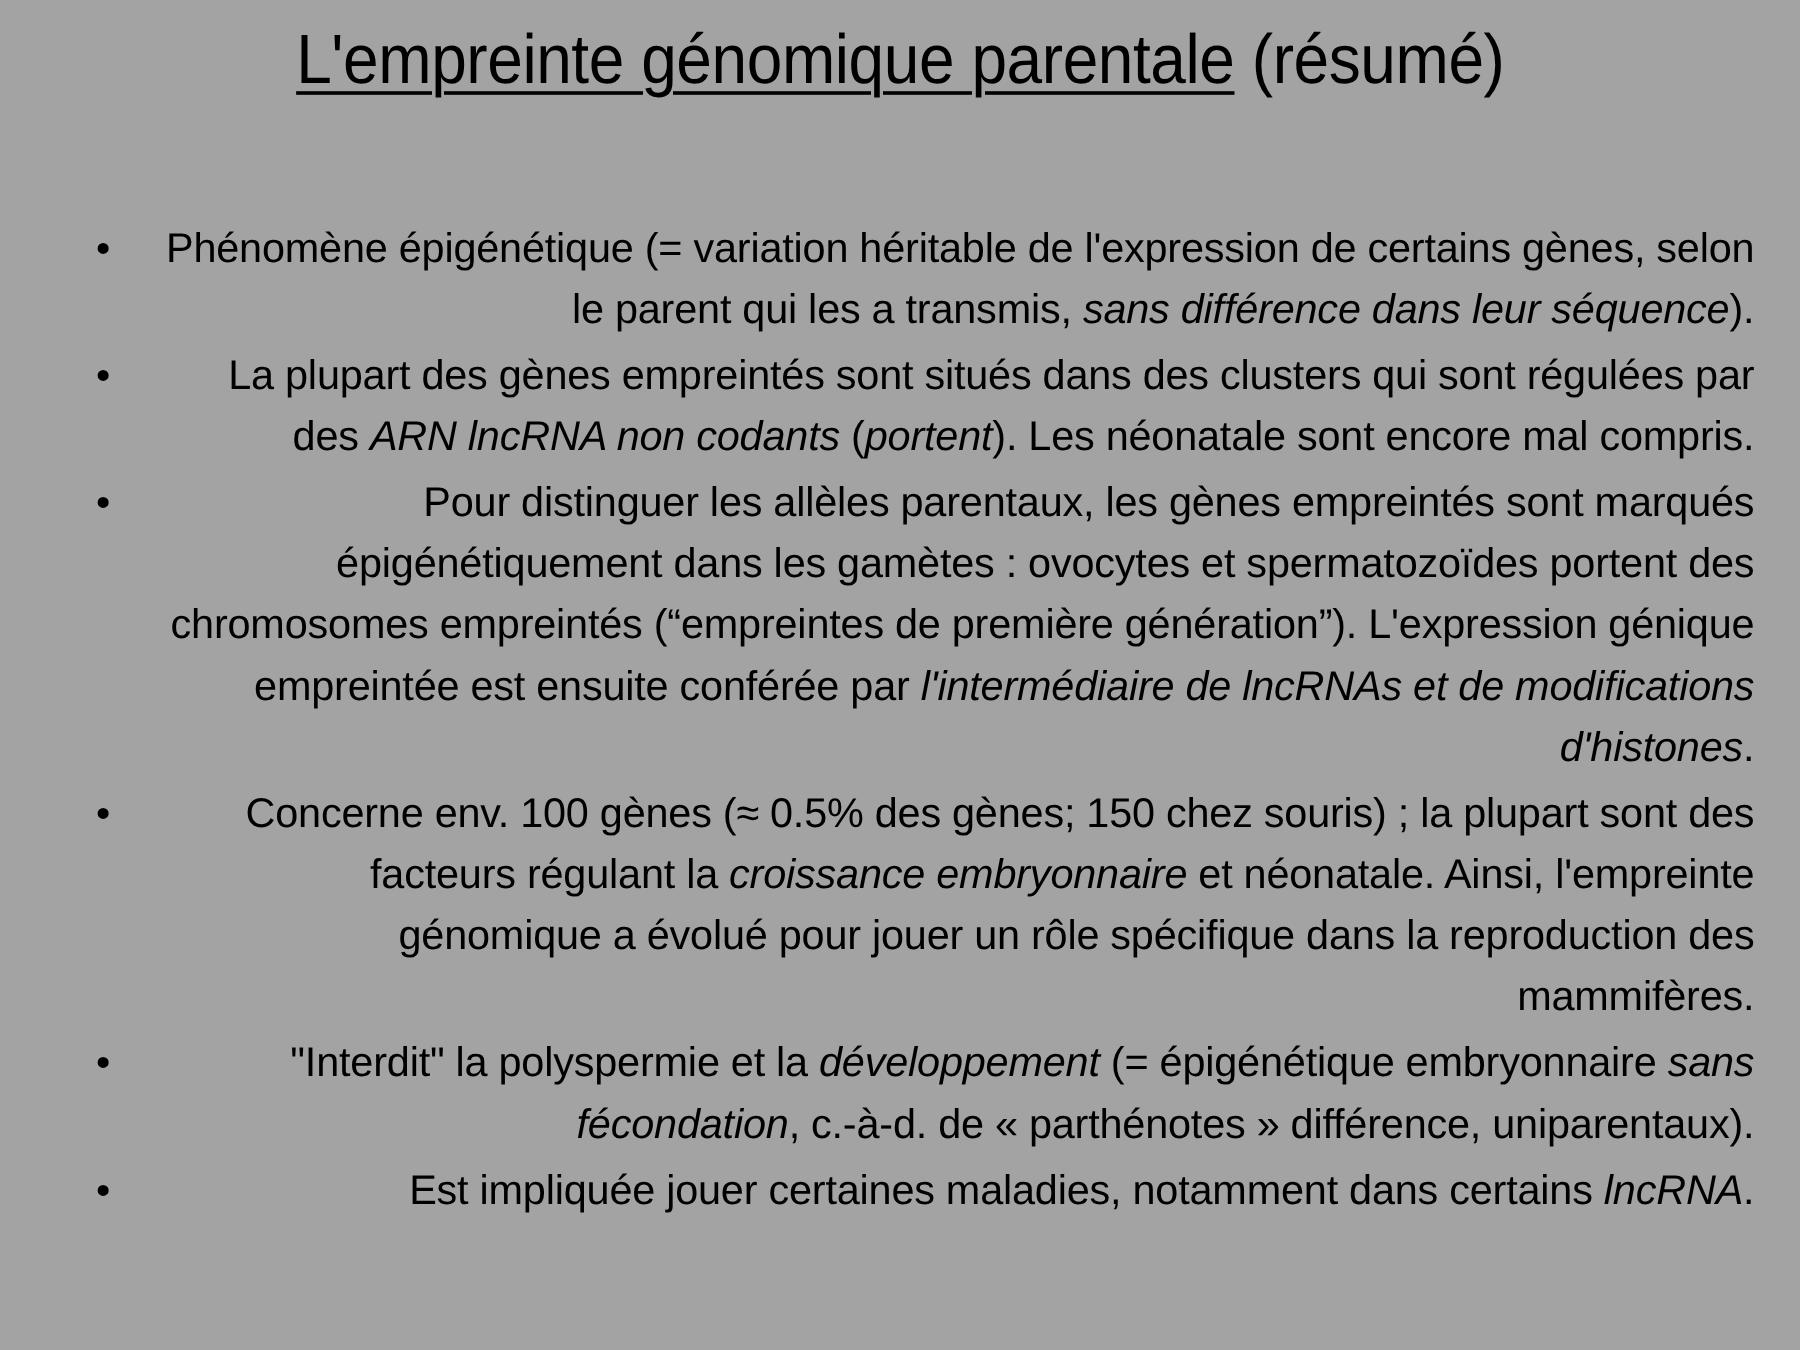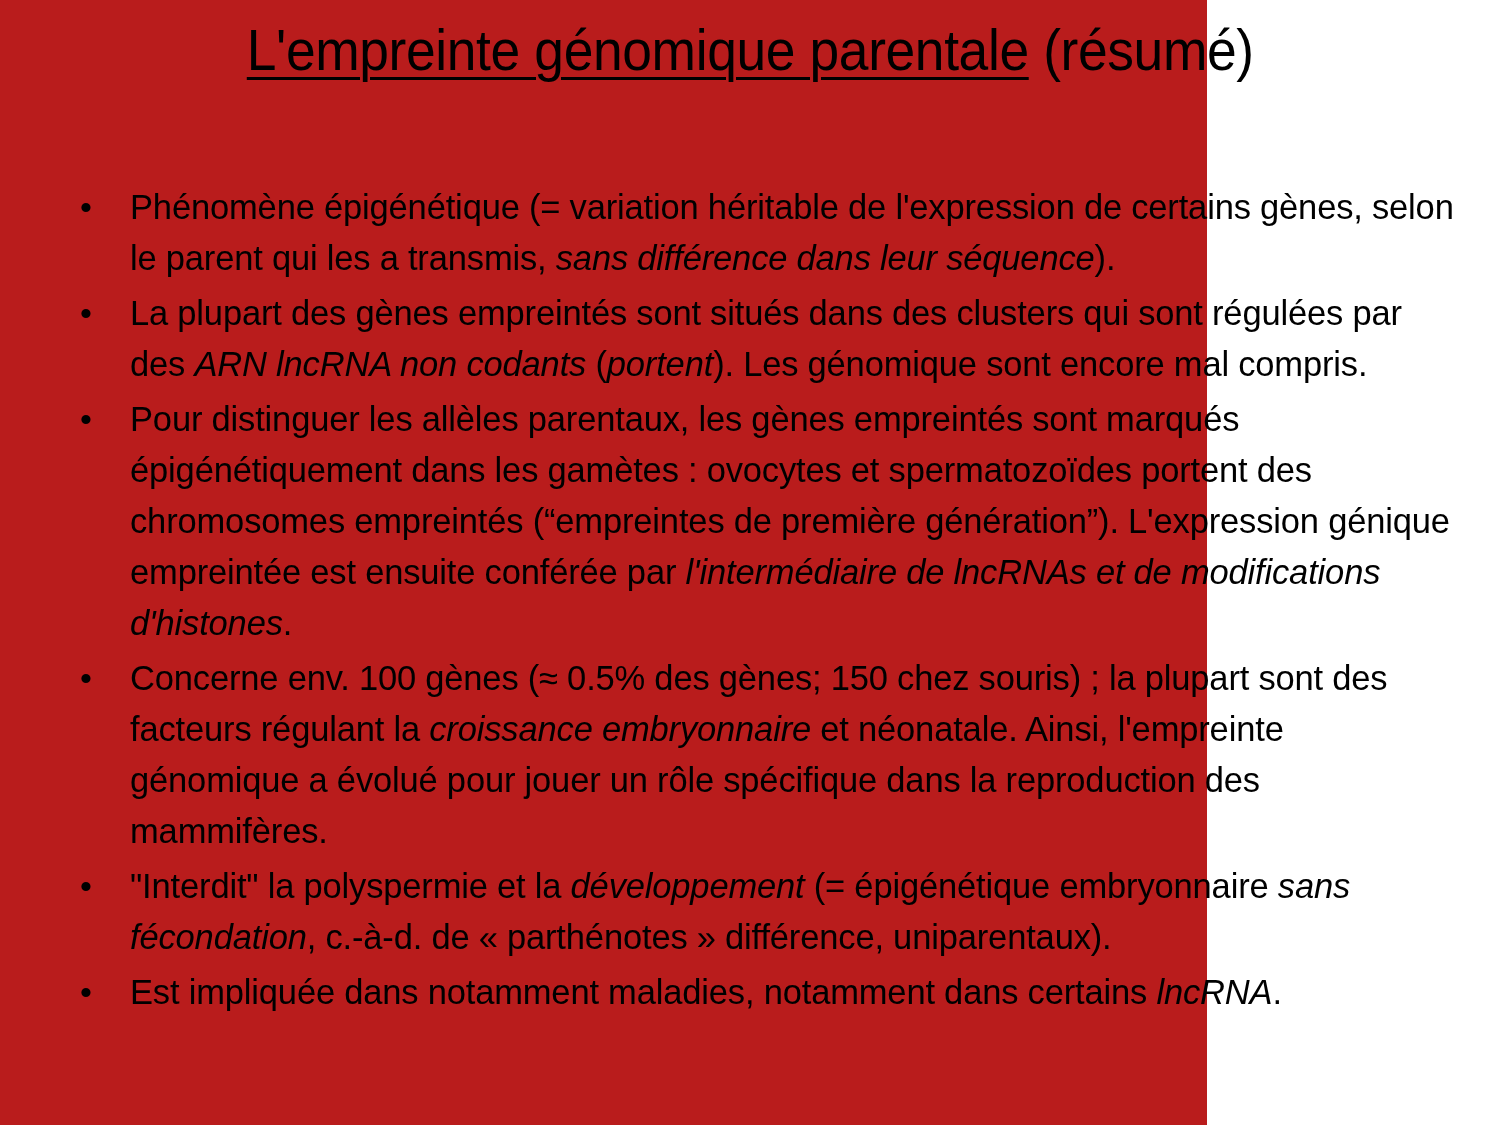--- a/index.html
+++ b/index.html
@@ -9,23 +9,23 @@
   }
   body {
     width: 1500px;
     height: 1125px;
     overflow: hidden;
     font-family: "Liberation Sans", sans-serif;
     color: #000000;
   }
   .slide {
     position: relative;
-    width: 1207px;
+    width: 1500px;
     height: 1125px;
-    background: #b91c1c;
+    background: #a3a3a3;
     box-sizing: border-box;
     text-decoration: underline;
   }
 
   
   .title-block {
     position: absolute;
     top: 18px;
     left: 0;
     width: 1500px;
@@ -70,21 +70,21 @@
     line-height: 51px;
     text-align: left;
     padding-left: 8px;
     box-sizing: border-box;
     user-select: none;
   }
   .bullet-text {
     flex: 1 1 auto;
     font-size: 34.5px;
     line-height: 51px;
-    text-align: left;
+    text-align: right;
     letter-spacing: -0.15px;
     word-spacing: -0.2px;
     transform-origin: left top;
   }
   .bullet-text i {
     font-style: italic;
   }
 </style>
 </head>
 <body>
@@ -95,33 +95,33 @@
     <span class="title-text"><span class="title-main">L'empreinte génomique parentale</span><span class="title-suffix"> (résumé)</span></span>
   </div>
 
   <div class="body-block" id="bullet-list">
       <div class="bullet-row">
         <span class="bullet-marker">•</span>
         <span class="bullet-text"><span>Phénomène épigénétique (= variation héritable de l'expression de certains gènes, selon le parent qui les a transmis, </span><i>sans différence dans leur séquence</i><span>).</span></span>
       </div>
       <div class="bullet-row">
         <span class="bullet-marker">•</span>
-        <span class="bullet-text"><span>La plupart des gènes empreintés sont situés dans des clusters qui sont régulées par des </span><i>ARN lncRNA non codants</i><span> (</span><i>portent</i><span>). Les génomique sont encore mal compris.</span></span>
+        <span class="bullet-text"><span>La plupart des gènes empreintés sont situés dans des clusters qui sont régulées par des </span><i>ARN lncRNA non codants</i><span> (</span><i>portent</i><span>). Les néonatale sont encore mal compris.</span></span>
       </div>
       <div class="bullet-row">
         <span class="bullet-marker">•</span>
         <span class="bullet-text"><span>Pour distinguer les allèles parentaux, les gènes empreintés sont marqués épigénétiquement dans les gamètes : ovocytes et spermatozoïdes portent des chromosomes empreintés (“empreintes de première génération”). L'expression génique empreintée est ensuite conférée par </span><i>l'intermédiaire de lncRNAs et de modifications d'histones</i><span>.</span></span>
       </div>
       <div class="bullet-row">
         <span class="bullet-marker">•</span>
         <span class="bullet-text"><span>Concerne env. 100 gènes (≈ 0.5% des gènes; 150 chez souris) ; la plupart sont des facteurs régulant la </span><i>croissance embryonnaire</i><span> et néonatale. Ainsi, l'empreinte génomique a évolué pour jouer un rôle spécifique dans la reproduction des mammifères.</span></span>
       </div>
       <div class="bullet-row">
         <span class="bullet-marker">•</span>
         <span class="bullet-text"><span>"Interdit" la polyspermie et la </span><i>développement</i><span> (= épigénétique  embryonnaire </span><i>sans fécondation</i><span>, c.-à-d. de « parthénotes » différence, uniparentaux).</span></span>
       </div>
       <div class="bullet-row">
         <span class="bullet-marker">•</span>
-        <span class="bullet-text"><span>Est impliquée dans notamment maladies, notamment dans certains </span><i>lncRNA</i><span>.</span></span>
+        <span class="bullet-text"><span>Est impliquée jouer certaines maladies, notamment dans certains </span><i>lncRNA</i><span>.</span></span>
       </div>
     </div>
 
 </div>
 
 </body></html>

